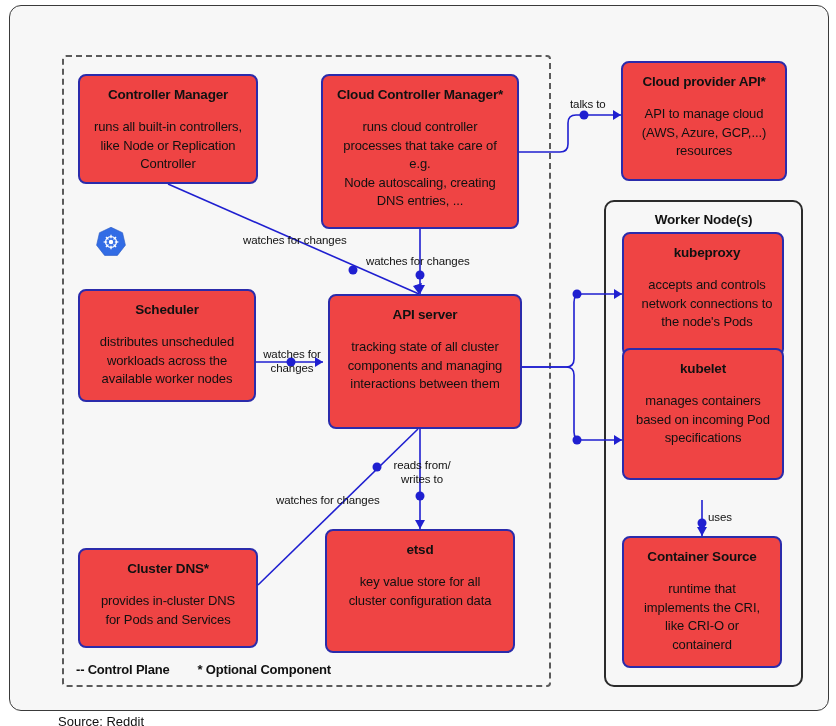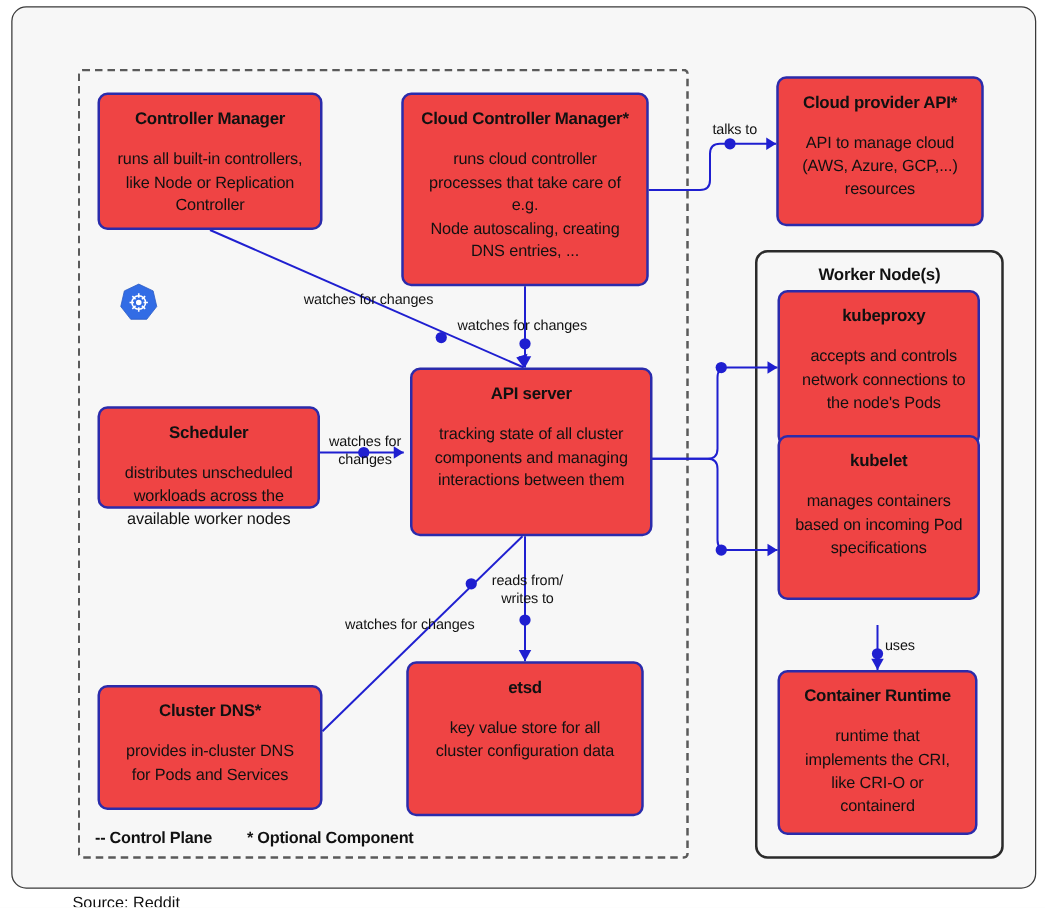--- a/index.html
+++ b/index.html
@@ -89,21 +89,21 @@
     color: #111;
     text-align: center;
     line-height: 1.42;
     white-space: pre-line;
     letter-spacing: -0.1px;
   }
   
   #box-controller-manager { left: 78px;  top: 74px;  width: 180px; height: 110px; }
   #box-cloud-controller   { left: 321px; top: 74px;  width: 198px; height: 155px; }
   #box-cloud-provider     { left: 621px; top: 61px;  width: 166px; height: 120px; }
-  #box-scheduler          { left: 78px;  top: 325px; width: 178px; height: 82px; }
+  #box-scheduler          { left: 78px;  top: 289px; width: 178px; height: 113px; }
   #box-api-server         { left: 328px; top: 294px; width: 194px; height: 135px; }
   #box-cluster-dns        { left: 78px;  top: 548px; width: 180px; height: 100px; }
   #box-etsd               { left: 325px; top: 529px; width: 190px; height: 124px; }
   #box-kubeproxy          { left: 622px; top: 232px; width: 162px; height: 125px; padding-left: 16px; }
   #box-kubelet            { left: 622px; top: 348px; width: 162px; height: 132px; }
   #box-container-runtime  { left: 622px; top: 536px; width: 160px; height: 132px; }
 
   
   .legend {
     position: absolute;
@@ -292,21 +292,21 @@
   </div>
 
   <div class="box" id="box-kubelet">
     <div class="title">kubelet</div>
     <div class="desc">manages containers
 based on incoming Pod
 specifications</div>
   </div>
 
   <div class="box" id="box-container-runtime">
-    <div class="title">Container Runtime</div>
+    <div class="title">Container Source</div>
     <div class="desc">runtime that
 implements the CRI,
 like CRI-O or
 containerd</div>
   </div>
 
   <div class="edge-label" style="left:570px; top:97px;">talks to</div>
 
   <div class="edge-label" style="left:243px; top:233px;">watches for changes</div>
 

